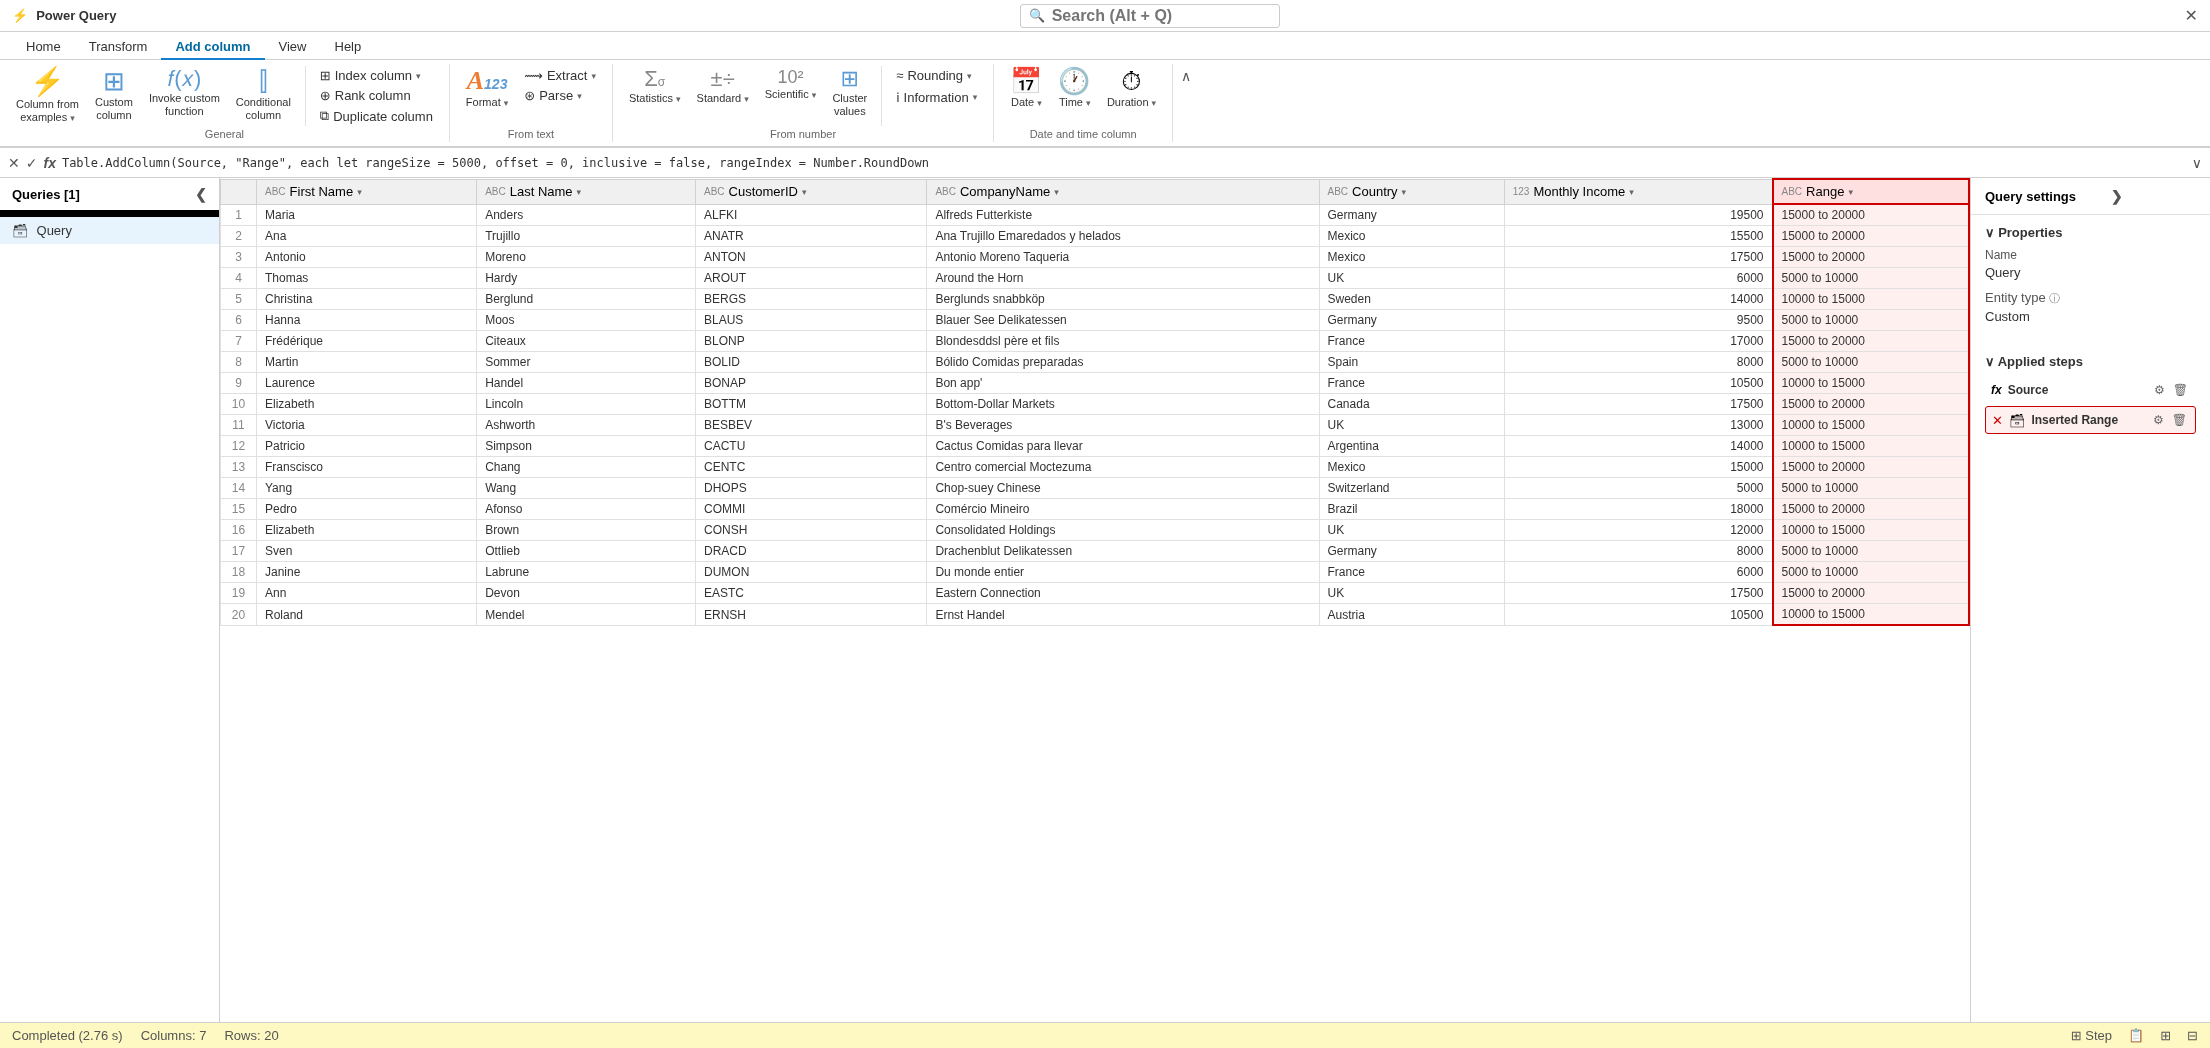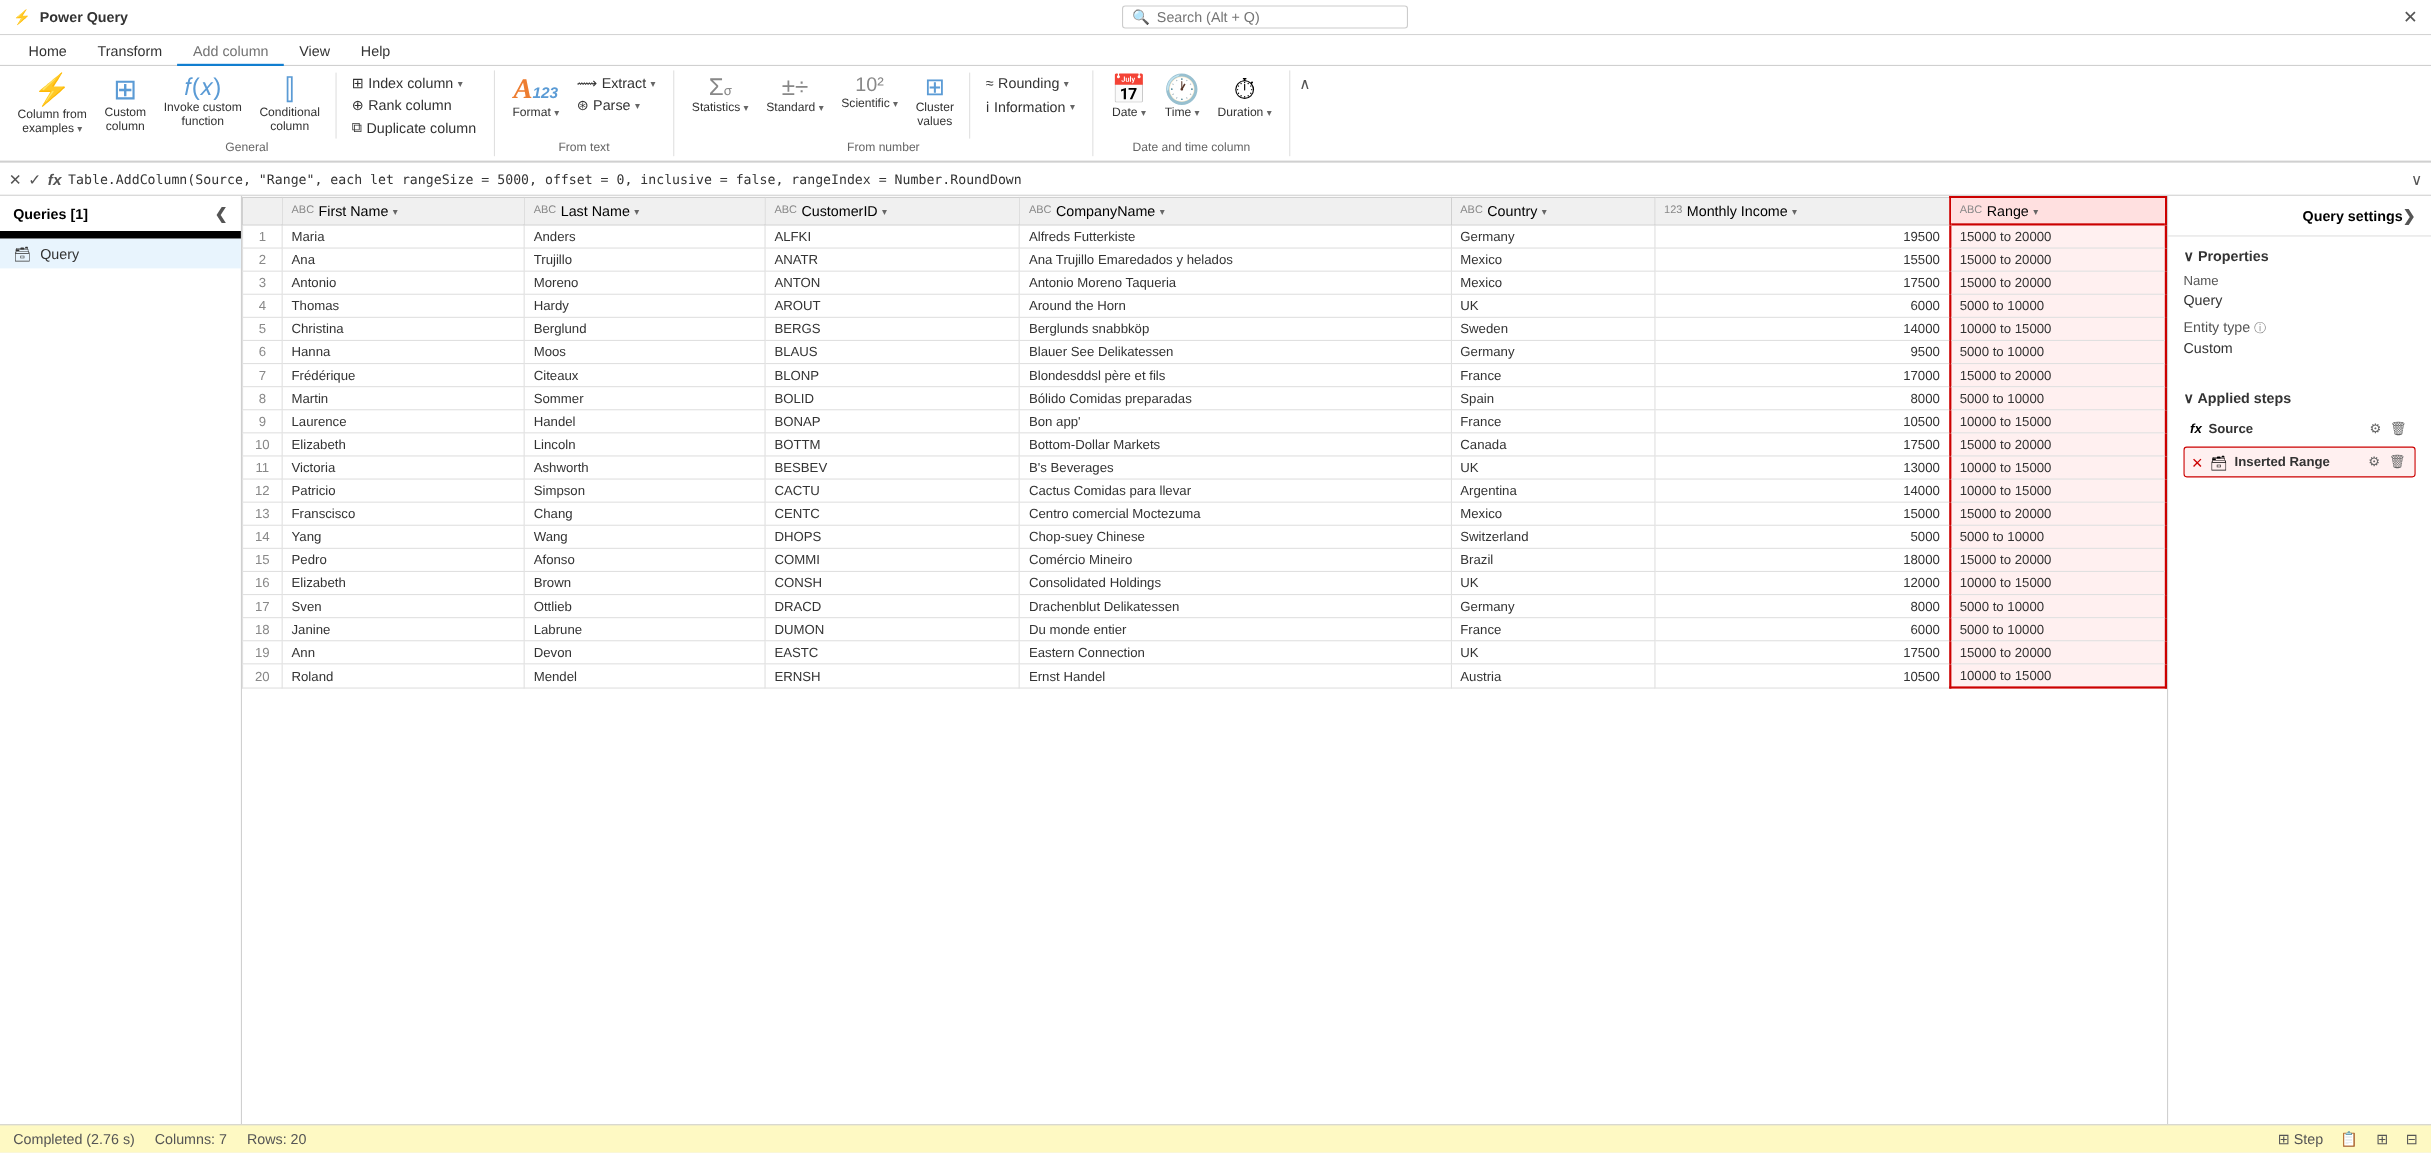--- a/index.html
+++ b/index.html
@@ -10,44 +10,44 @@
       background: #fff;
       border-bottom: 1px solid #d0d0d0;
       display: flex;
       align-items: center;
       justify-content: space-between;
       padding: 4px 12px;
       height: 32px;
     }
     .title-bar-left { display: flex; align-items: center; gap: 8px; font-size: 13px; color: #333; font-weight: 600; }
     .title-bar-search { display: flex; align-items: center; border: 1px solid #ccc; border-radius: 3px; padding: 2px 8px; background: #fff; width: 260px; gap: 6px; }
-    .title-bar-search input { border: none; outline: none; font-size: 13px; width: 100%; }
+    .title-bar-search input { border: none; outline: none; font-size: 16px; width: 100%; font-weight: bold; }
     .title-bar-close { font-size: 16px; cursor: pointer; color: #555; }
 
     
     .ribbon-tabs {
       background: #fff;
       border-bottom: 1px solid #d0d0d0;
       display: flex;
       align-items: flex-end;
       padding: 0 12px;
       height: 28px;
     }
     .ribbon-tab {
       padding: 4px 14px;
       font-size: 13px;
       color: #333;
       cursor: pointer;
       border-bottom: 2px solid transparent;
       margin-bottom: -1px;
     }
     .ribbon-tab.active {
-      color: #737373;
+      color: #0369a1;
       border-bottom: 2px solid #117ED0;
-      font-weight: 400;
+      font-weight: 700;
     }
 
     
     .ribbon {
       background: #fff;
       border-bottom: 2px solid #d0d0d0;
       display: flex;
       align-items: stretch;
       padding: 4px 0;
       min-height: 80px;
@@ -204,25 +204,26 @@
       width: 240px;
       background: #fff;
       border-left: 1px solid #d0d0d0;
       display: flex;
       flex-direction: column;
       padding: 0;
     }
     .right-panel-header {
       display: flex;
       align-items: center;
-      justify-content: flex-end;
+      justify-content: flex-start;
       padding: 10px 14px;
       font-weight: 600;
       font-size: 14px;
       border-bottom: 1px solid #e0e0e0;
+      gap: 35px;
     }
     .right-panel-section { padding: 10px 14px; }
     .right-panel-section-title { font-size: 13px; font-weight: 600; color: #333; margin-bottom: 8px; }
     .right-panel-field { margin-bottom: 10px; }
     .right-panel-label { font-size: 12px; color: #555; margin-bottom: 3px; }
     .right-panel-value { font-size: 13px; color: #333; }
     .applied-steps-title { font-size: 13px; font-weight: 600; color: #333; margin-bottom: 8px; }
     .step-item {
       display: flex;
       align-items: center;

